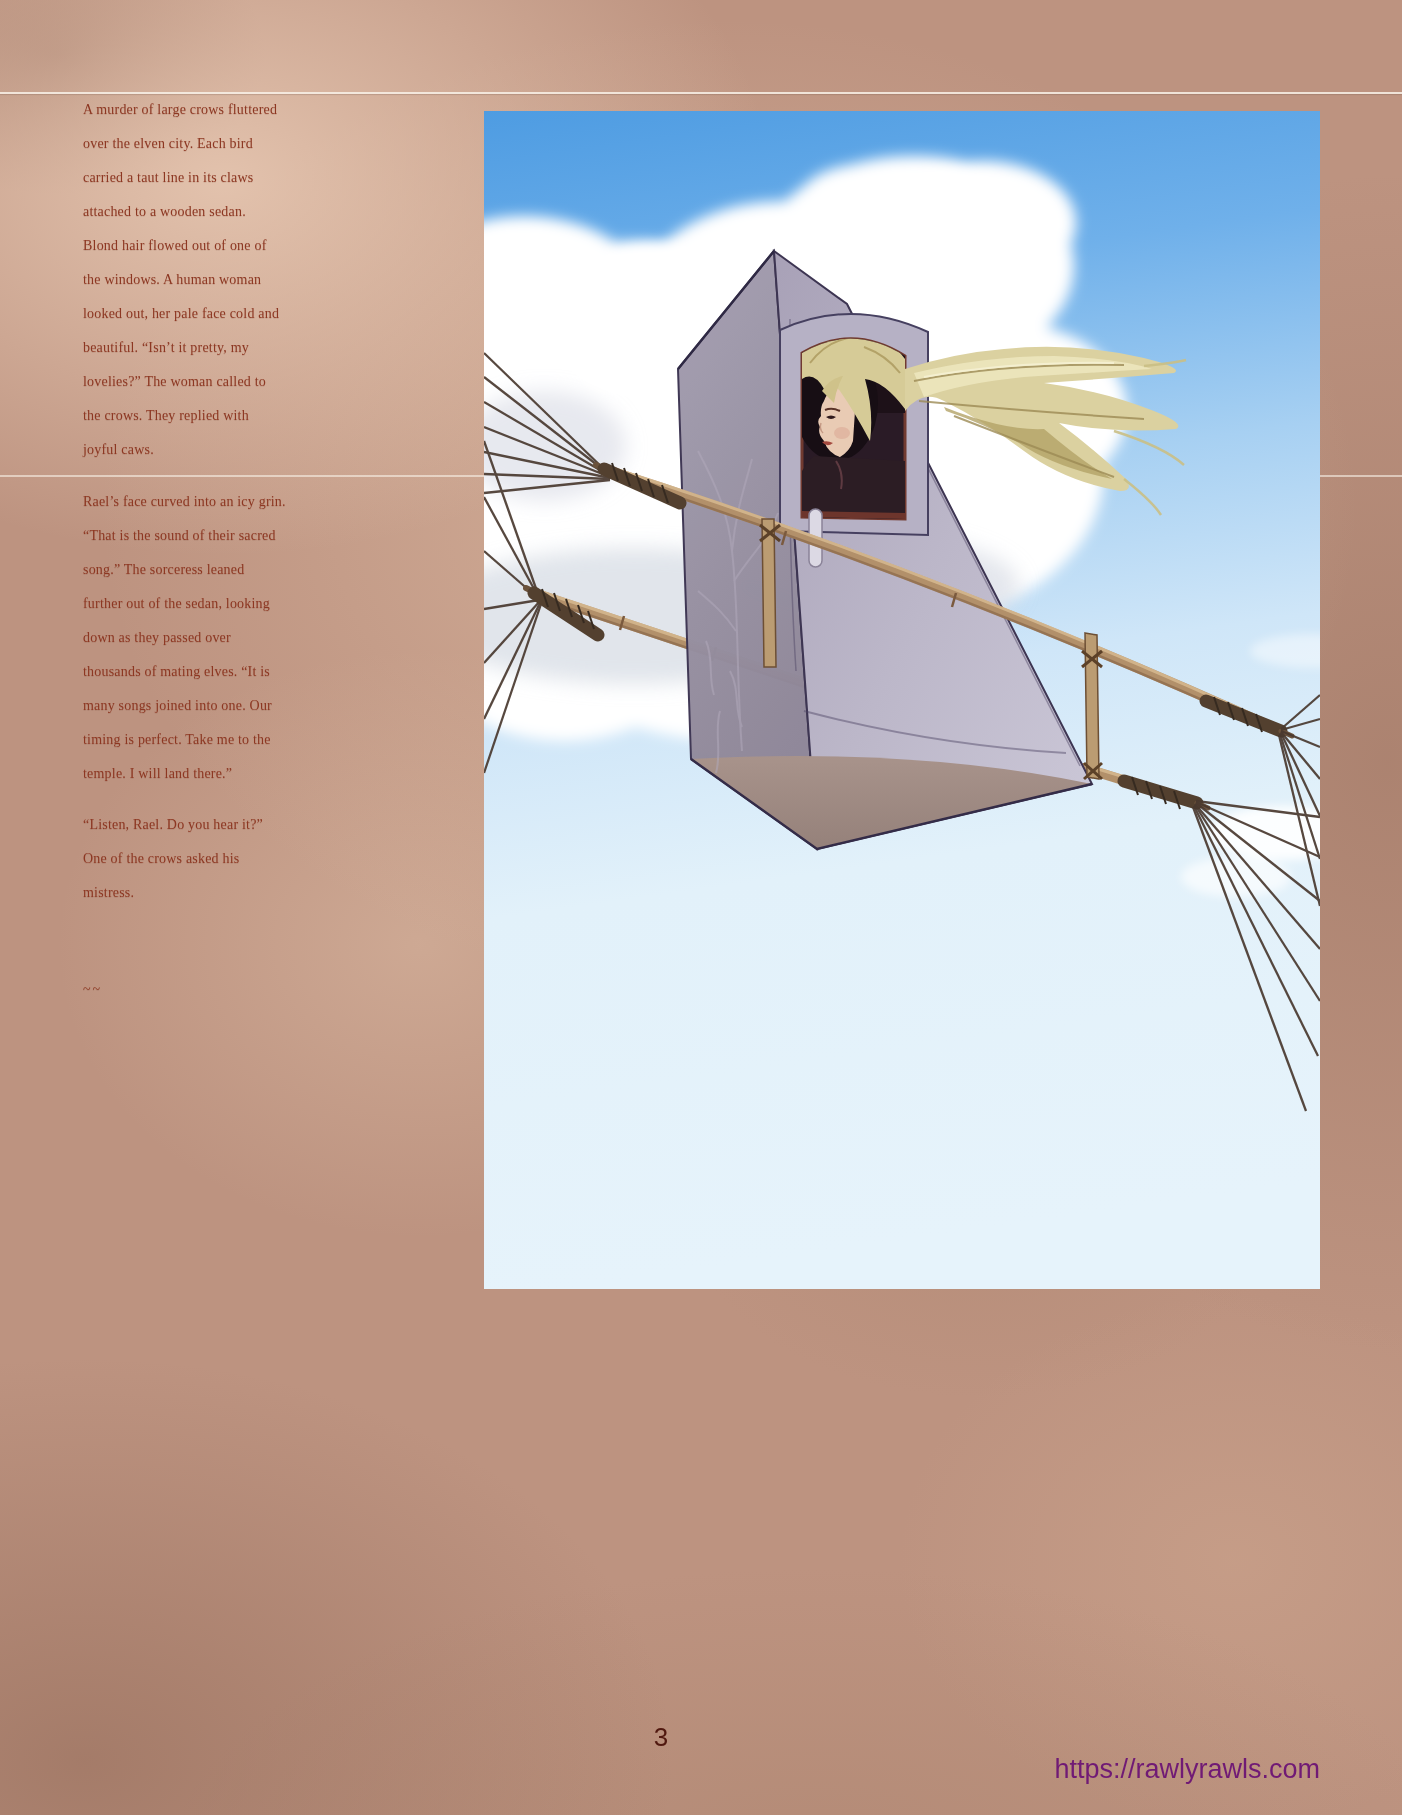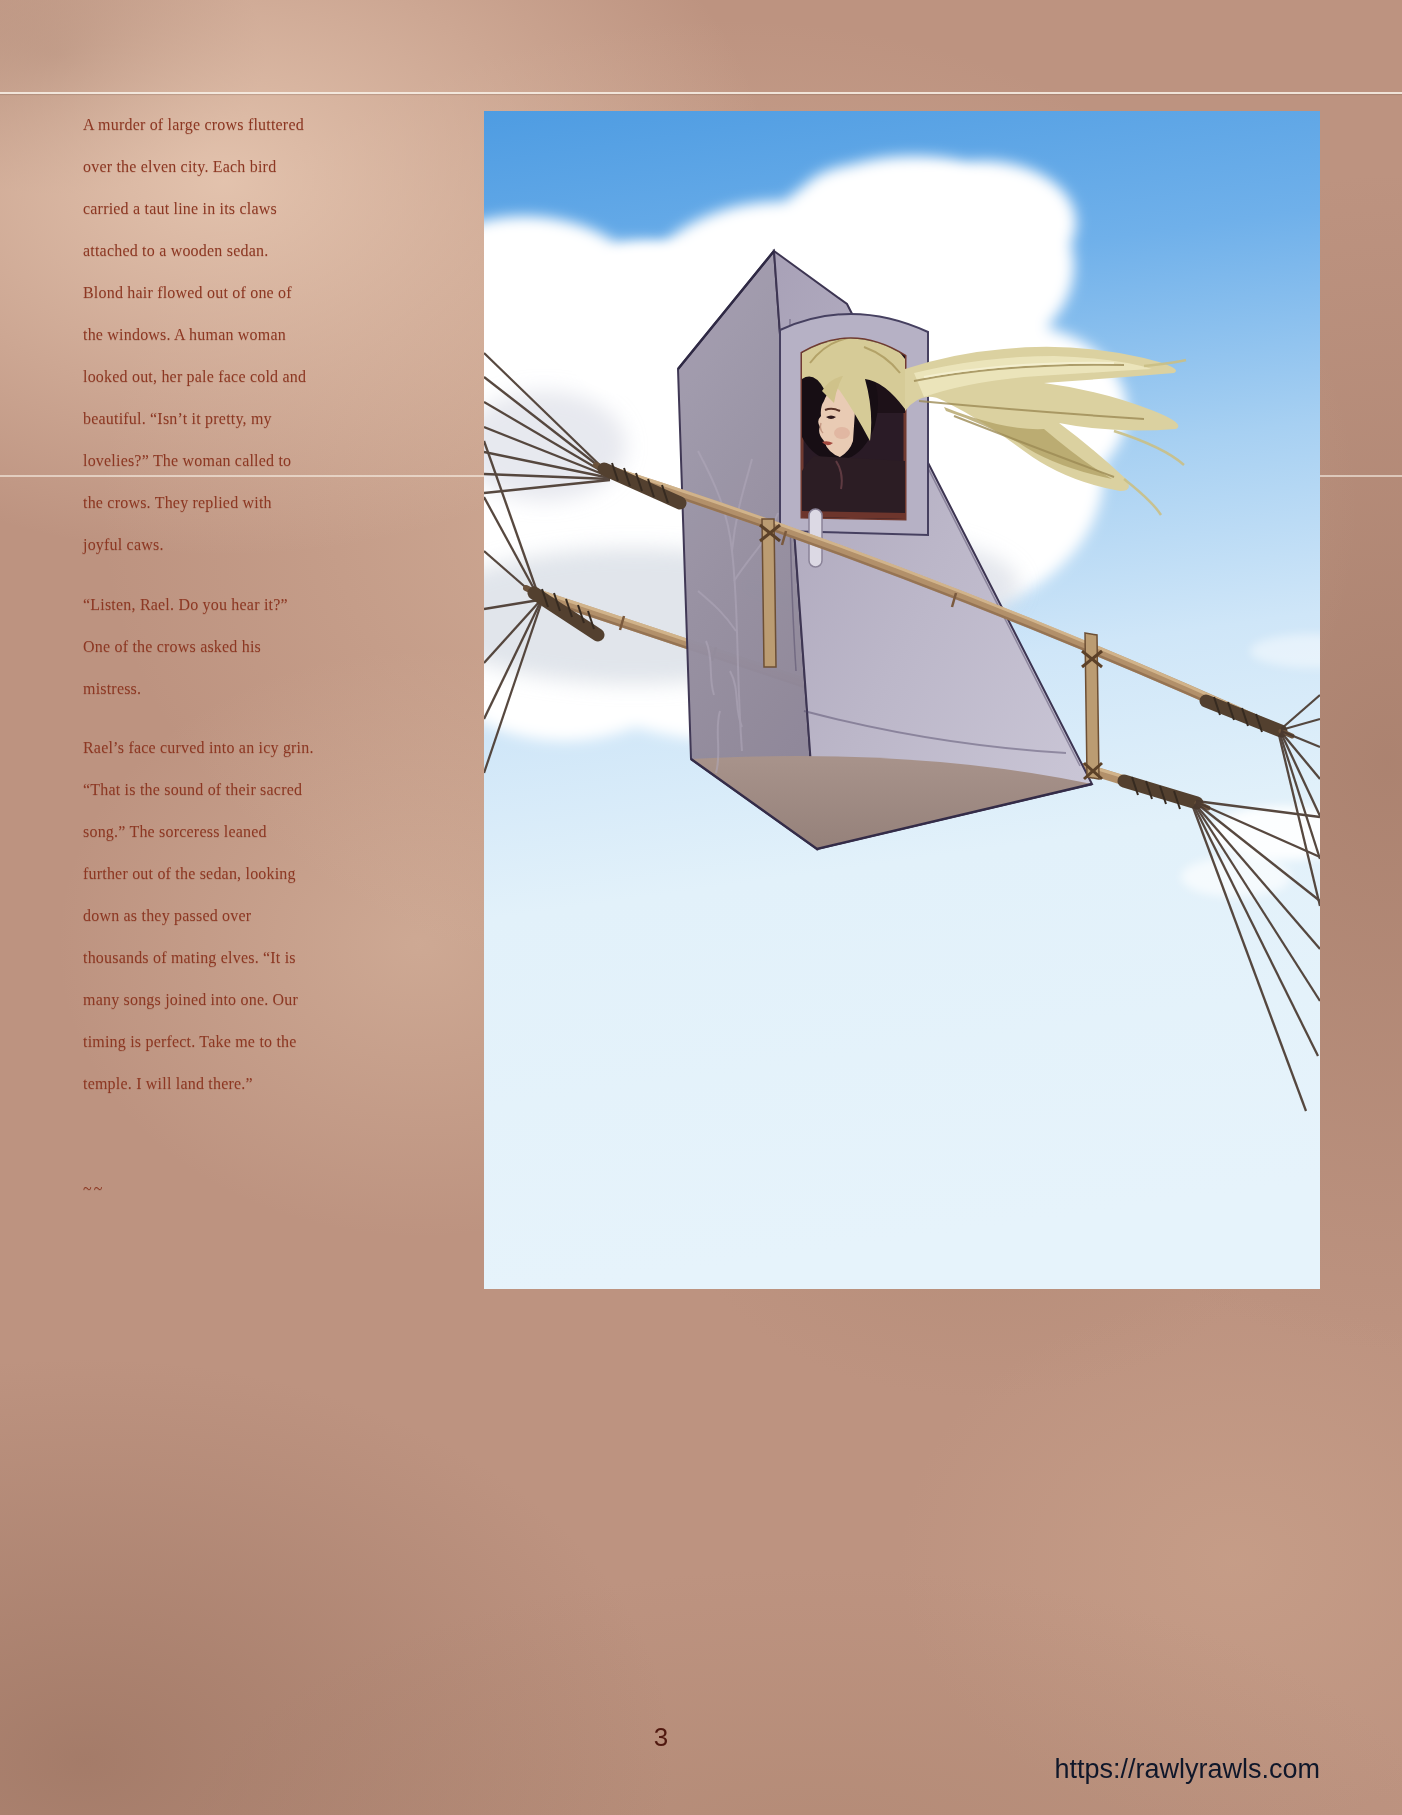--- a/index.html
+++ b/index.html
@@ -15,67 +15,67 @@
       radial-gradient(ellipse 820px 560px at 6% 97%, rgba(140,100,82,.5), rgba(140,100,82,0) 72%),
       radial-gradient(ellipse 900px 420px at 58% 103%, rgba(168,128,106,.45), rgba(168,128,106,0) 72%),
       radial-gradient(ellipse 480px 380px at 88% 86%, rgba(206,166,142,.5), rgba(206,166,142,0) 70%),
       radial-gradient(ellipse 420px 260px at 70% 67%, rgba(174,134,112,.4), rgba(174,134,112,0) 70%),
       radial-gradient(ellipse 300px 200px at 4% 3%, rgba(128,84,68,.45), rgba(128,84,68,0) 70%);
   }
   .rule{position:absolute;left:0;right:0;height:2px;z-index:1;}
   .rule-top{top:92px;background:rgba(248,241,231,.85);box-shadow:0 1px 1px rgba(110,80,66,.25);}
   .rule-mid{top:475px;background:rgba(248,241,231,.6);}
   .text-col{
-    position:absolute;left:83px;top:104px;width:392px;z-index:2;
-    color:#8d3722;font-size:16px;line-height:42px;letter-spacing:.2px;
+    position:absolute;left:83px;top:93px;width:392px;z-index:2;
+    color:#8d3722;font-size:14px;line-height:34px;letter-spacing:.2px;
     text-shadow:0 1px 0 rgba(90,40,25,.12);
   }
   .text-col p{margin:0 0 17.5px 0;white-space:pre;}
   .text-col p.tilde{margin-top:63px;letter-spacing:2px;}
   .illustration{position:absolute;left:484px;top:111px;width:836px;height:1178px;z-index:3;}
   .illustration svg{display:block;width:836px;height:1178px;}
   .page-number{
     position:absolute;left:0;top:1722px;width:1322px;text-align:center;z-index:2;
     font-family:"Liberation Sans", sans-serif;font-size:26px;color:#50180f;
   }
   .footer-url{
     position:absolute;right:82px;top:1754px;z-index:2;text-align:right;
-    font-family:"Liberation Sans", sans-serif;font-size:27px;color:#0f172a;text-decoration:none;
+    font-family:"Liberation Sans", sans-serif;font-size:27px;color:#701a75;text-decoration:none;
   }
 </style>
 </head>
 <body>
 
 <div class="rule rule-top"></div>
 <div class="rule rule-mid"></div>
 
 <div class="text-col">
   <p>A murder of large crows fluttered
 over the elven city. Each bird
 carried a taut line in its claws
 attached to a wooden sedan.
 Blond hair flowed out of one of
 the windows. A human woman
 looked out, her pale face cold and
 beautiful. “Isn’t it pretty, my
 lovelies?” The woman called to
 the crows. They replied with
 joyful caws.</p>
-  <p>“Listen, Rael. Do you hear it?”
-One of the crows asked his
-mistress.</p>
   <p>Rael’s face curved into an icy grin.
 “That is the sound of their sacred
 song.” The sorceress leaned
 further out of the sedan, looking
 down as they passed over
 thousands of mating elves. “It is
 many songs joined into one. Our
 timing is perfect. Take me to the
 temple. I will land there.”</p>
+  <p>“Listen, Rael. Do you hear it?”
+One of the crows asked his
+mistress.</p>
   <p class="tilde">~~</p>
 </div>
 
 <div class="illustration">
 <svg viewBox="0 0 836 1178" xmlns="http://www.w3.org/2000/svg">
   <defs>
     <linearGradient id="skyGrad" x1="0" y1="0" x2="0.1" y2="1">
       <stop offset="0" stop-color="#4e9ce2"></stop>
       <stop offset="0.18" stop-color="#6fb0ea"></stop>
       <stop offset="0.36" stop-color="#a7d0f2"></stop>

